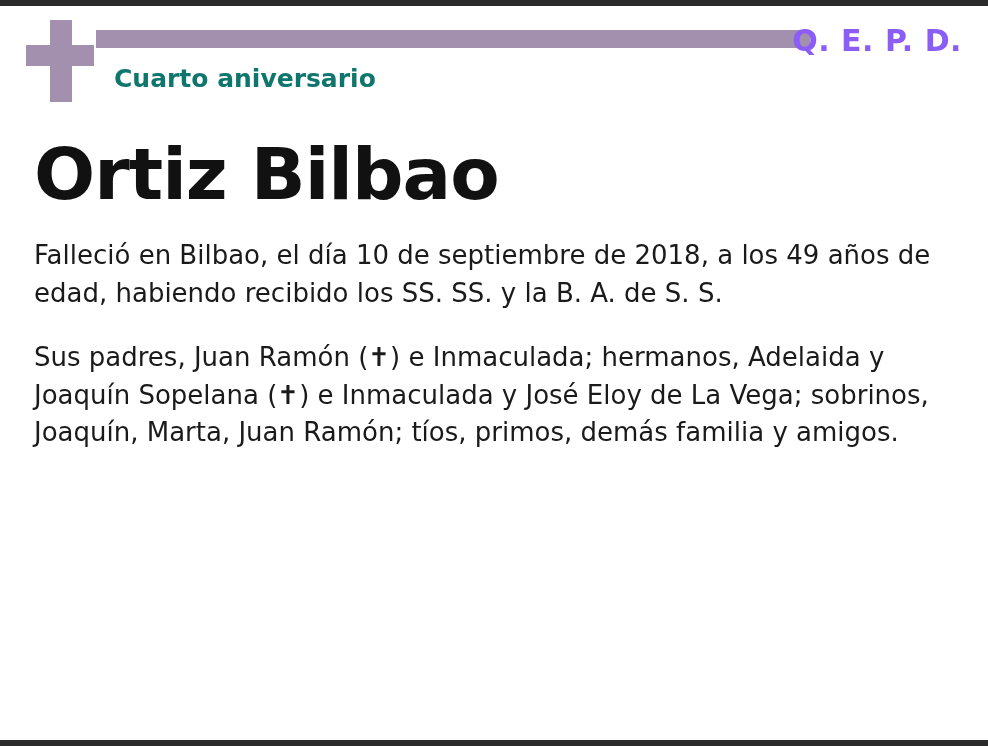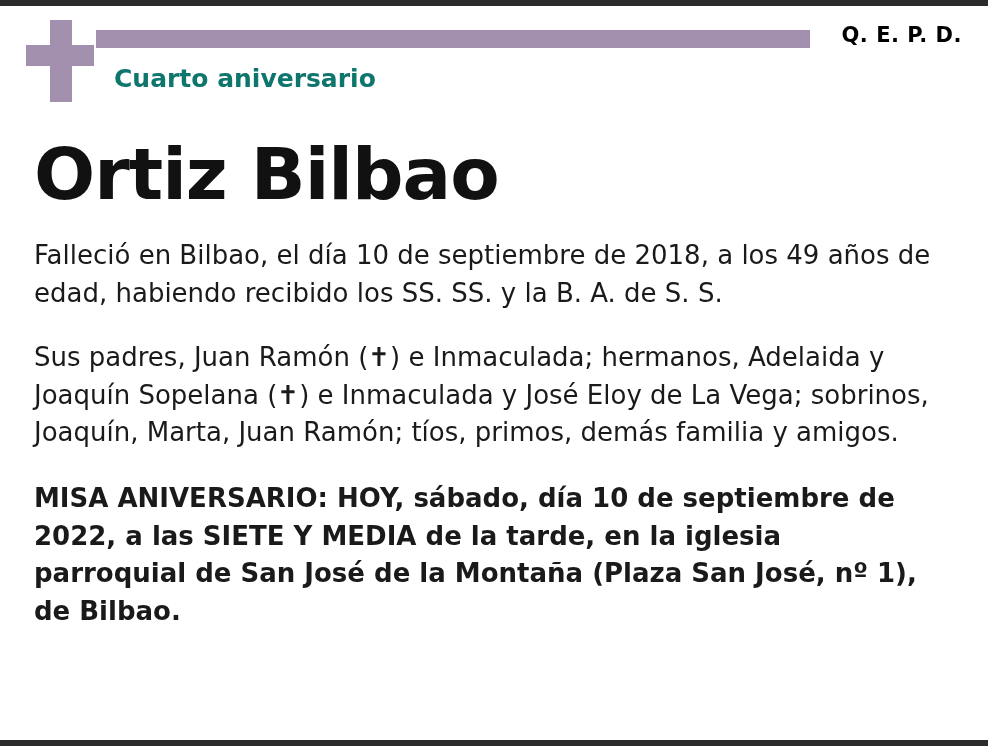--- a/index.html
+++ b/index.html
@@ -62,24 +62,24 @@
     top: 24px;
     right: 152px;
     height: 18px;
     background: #a38fae;
   }
 
   .qepd {
     position: absolute;
     right: 0px;
     top: 17px;
-    font-size: 21px;
+    font-size: 30px;
     font-weight: bold;
     letter-spacing: 0.5px;
-    color: #000000;
+    color: #8b5cf6;
     white-space: nowrap;
   }
 
   .anniversary {
     position: absolute;
     left: 88px;
     top: 58px;
     font-size: 25px;
     font-weight: bold;
     color: #0f766e;
@@ -140,16 +140,15 @@
     <div class="anniversary">Cuarto aniversario</div>
   </div>
 
   <div class="name-block">
     <div class="name-line">Ortiz Bilbao</div>
   </div>
 
   <div class="body-text">
     <p class="para first">Falleció en Bilbao, el día 10 de septiembre de 2018, a los 49 años de edad, habiendo recibido los SS. SS. y la B. A. de S. S.</p>
     <p class="para">Sus padres, Juan Ramón (✝) e Inmaculada; hermanos, Adelaida y Joaquín Sopelana (✝) e Inmaculada y José Eloy de La Vega; sobrinos, Joaquín, Marta, Juan Ramón; tíos, primos, demás familia y amigos.</p>
-    <p class="para bold">MISA ANIVERSARIO: HOY, sábado, día 10 de septiembre de 2022, a las SIETE Y MEDIA de la tarde, en la iglesia parroquial de San José de la Montaña (Plaza San José, nº 1), de Bilbao.</p>
   </div>
 
 </div>
 
 </body></html>

